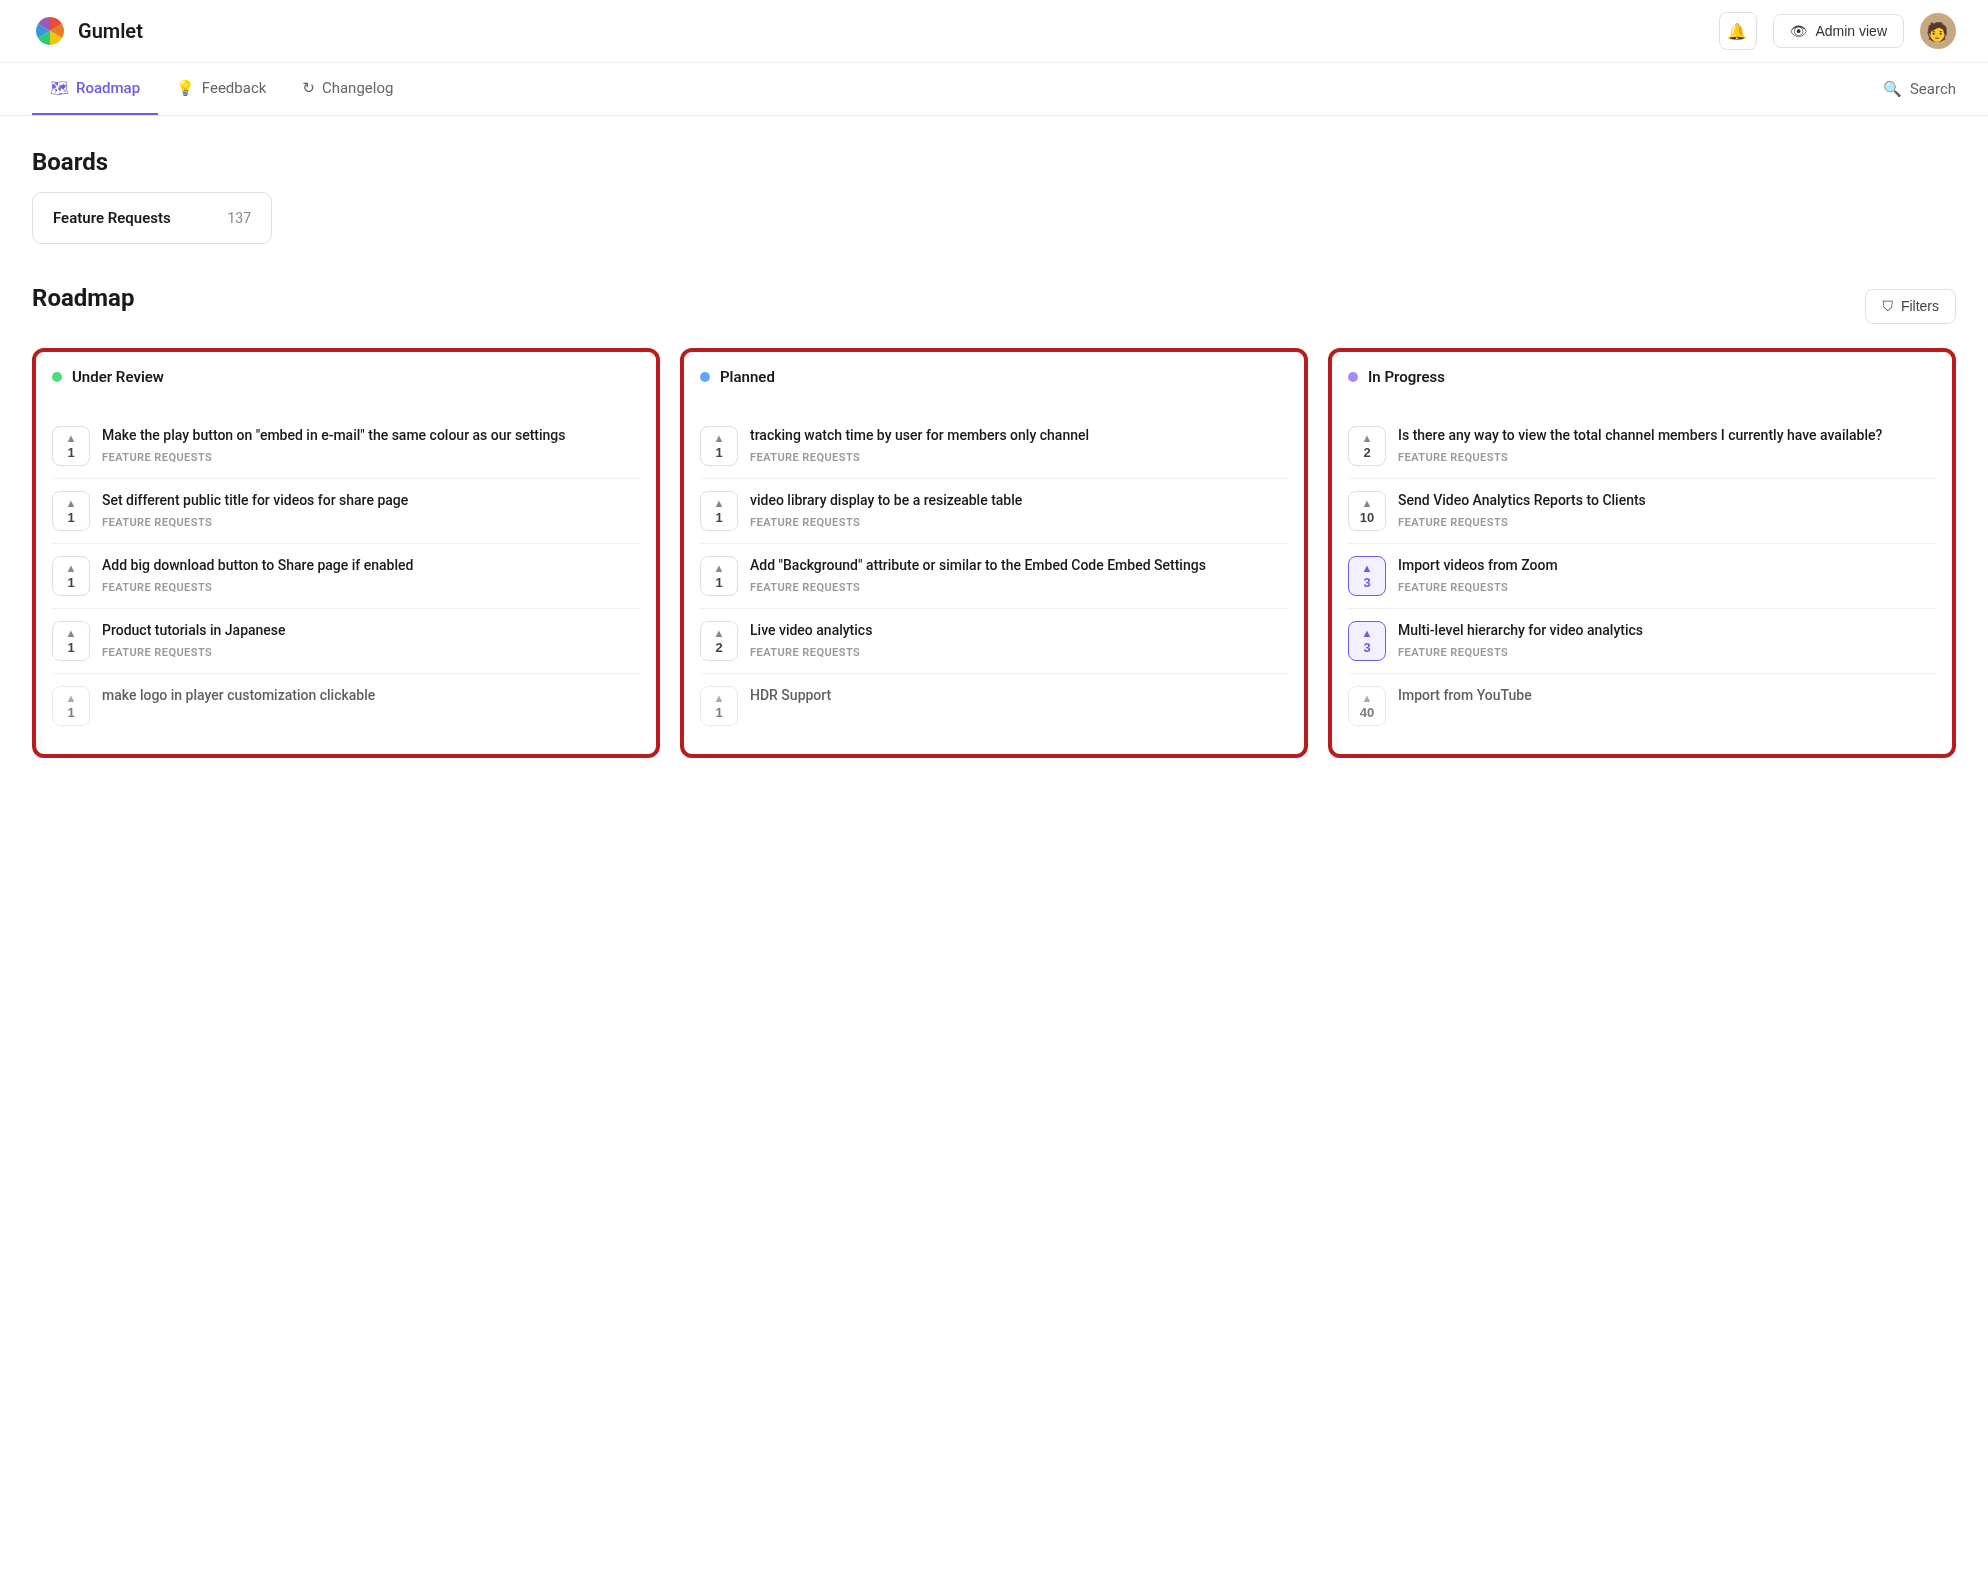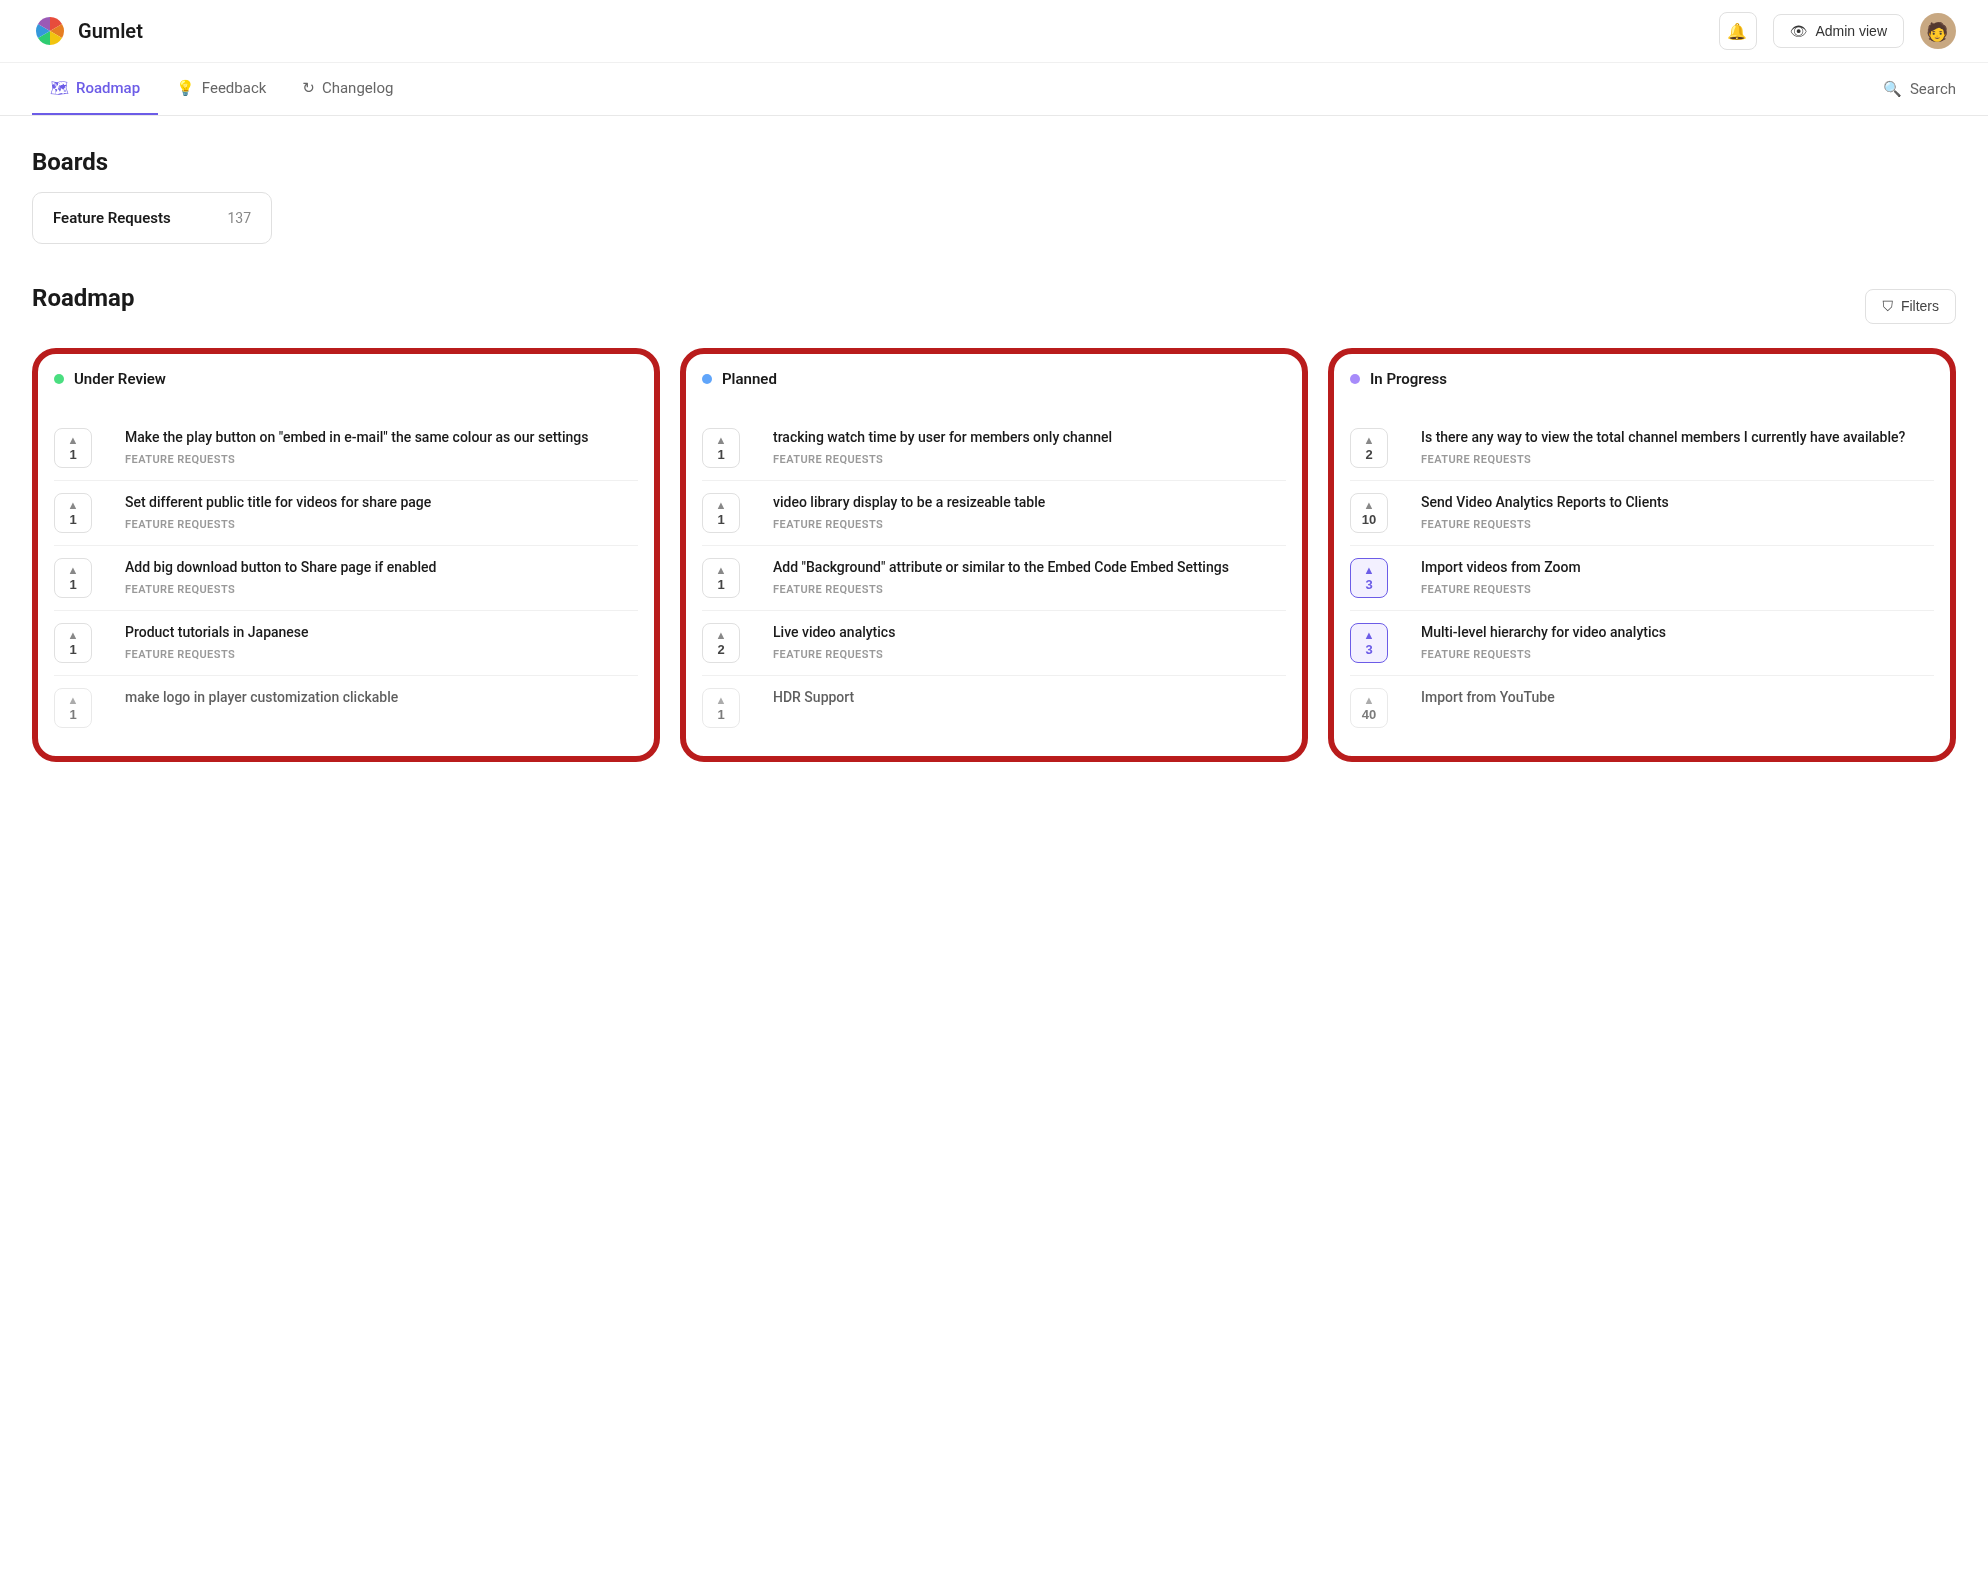--- a/index.html
+++ b/index.html
@@ -170,22 +170,22 @@
       color: #444;
     }
 
     
     .columns-container {
       display: grid;
       grid-template-columns: 1fr 1fr 1fr;
       gap: 20px;
     }
     .column {
-      border: 6px solid #b91c1c;
-      border-radius: 24px;
+      border: 4px solid #b91c1c;
+      border-radius: 12px;
       padding: 16px;
       background: #fff;
     }
     .column-header {
       display: flex;
       align-items: center;
       gap: 10px;
       margin-bottom: 16px;
       padding-bottom: 12px;
     }
@@ -244,21 +244,20 @@
       font-size: 13px;
       font-weight: 600;
       color: #444;
       line-height: 1;
     }
     .vote-btn.active .vote-count {
       color: #6c5ce7;
     }
     .card-content {
       flex: 1;
-      margin-left: 21px;
     }
     .card-title {
       font-size: 14px;
       font-weight: 500;
       color: #1a1a1a;
       line-height: 1.4;
       margin-bottom: 5px;
     }
     .card-tag {
       font-size: 11px;

